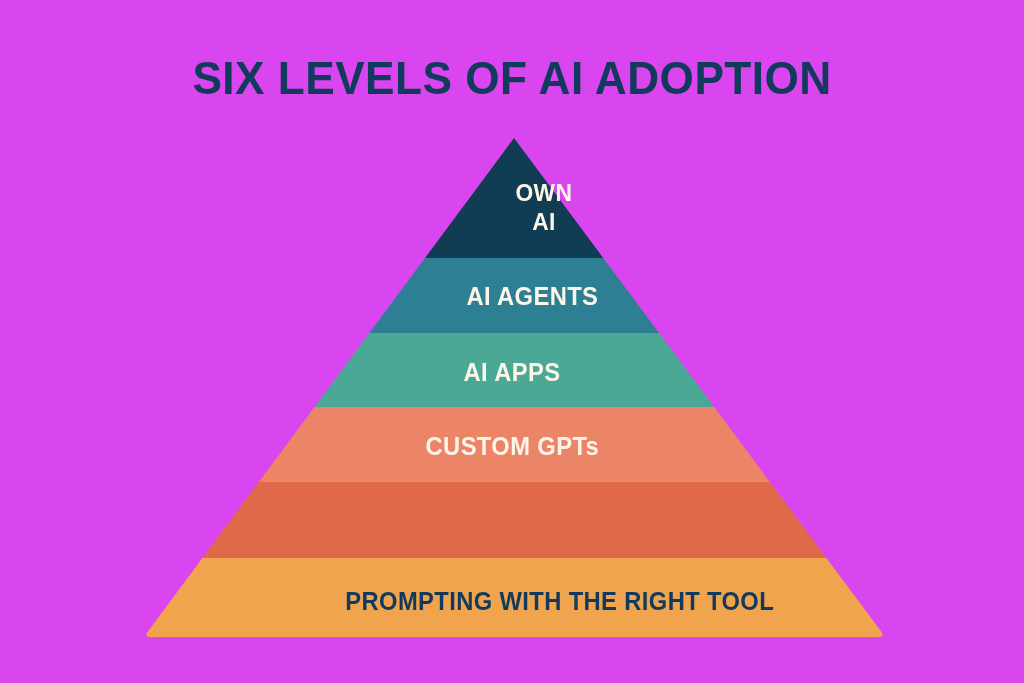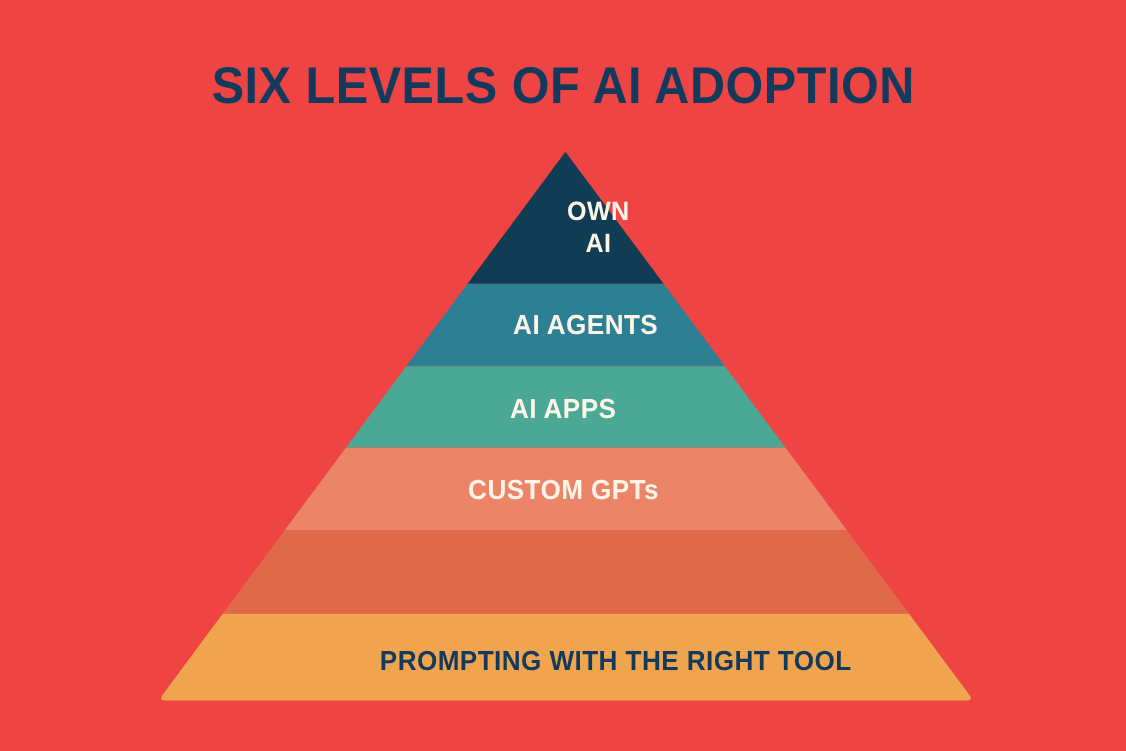--- a/index.html
+++ b/index.html
@@ -130,21 +130,21 @@
     top: 586px;
     font-size: 25px;
     line-height: 30px;
     color: #123a5c;
     margin-left: 48px;
   }
 </style>
 </head>
 <body style="background: rgb(250, 242, 224);">
 
-<div id="infographic" style="background: #ef4444;">
+<div id="infographic" style="background: #d946ef;">
 
   <div id="title-block">
     <h1 id="page-title" style="color: rgb(18, 58, 92);">SIX LEVELS OF AI ADOPTION</h1>
   </div>
 
   <div id="pyramid-wrap">
     <svg id="pyramid-svg" width="1024" height="683" viewBox="0 0 1024 683">
       <defs>
         <clipPath id="pyramid-clip">
           <path d="M 514 138

